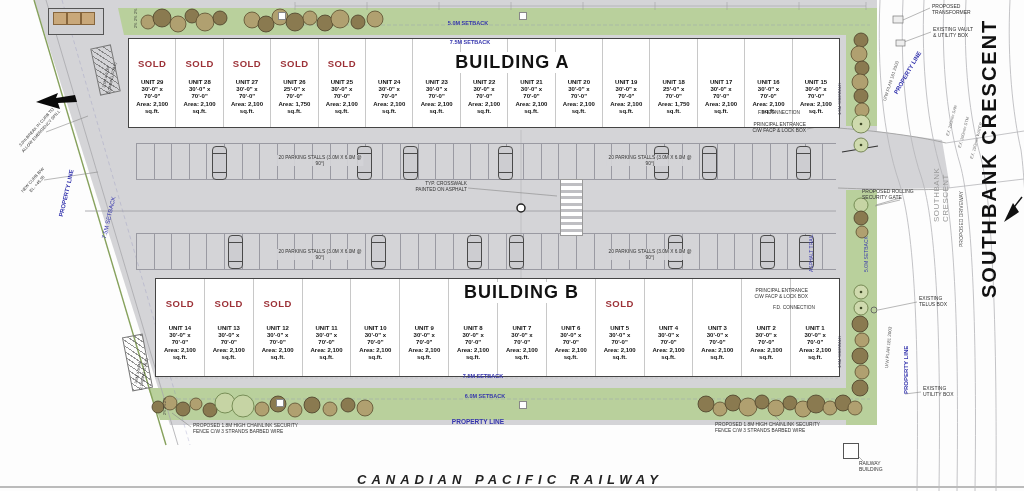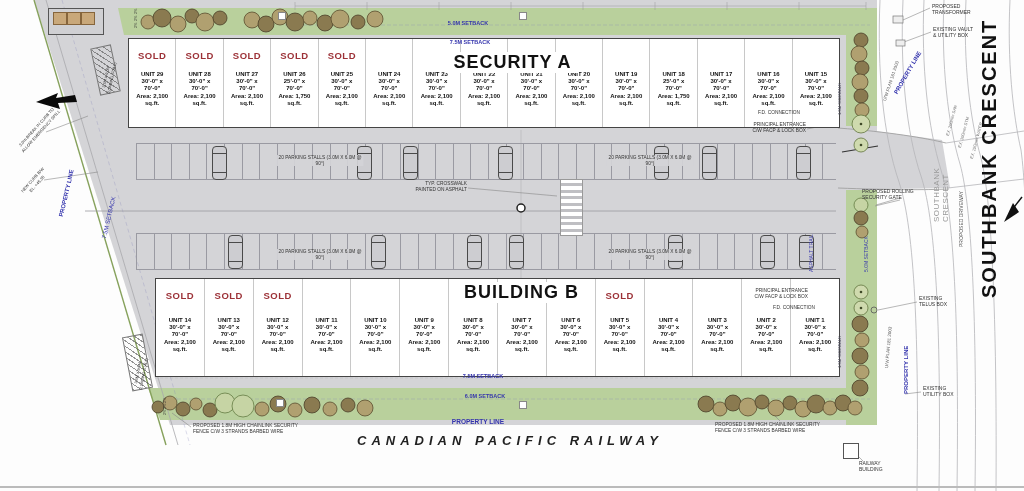--- a/index.html
+++ b/index.html
@@ -8,21 +8,21 @@
   #bg{position:absolute;left:0;top:0;}
   
   .stalls{position:absolute;height:35px;border-top:1px solid #9a9aa2;border-bottom:1px solid #9a9aa2;
           background:repeating-linear-gradient(90deg,#9a9aa2 0 1px,transparent 1px 17.6px);}
   #crosswalk{position:absolute;left:560px;top:179px;width:21px;height:55px;border:1px solid #999;
           background:repeating-linear-gradient(180deg,#fff 0 3.5px,#bfbfc3 3.5px 6.5px);}
   
   .building{position:absolute;background:#fff;border:1.3px solid #444;display:flex;}
   .ucell{flex:1;border-right:1px solid #c8c8c8;display:flex;flex-direction:column;align-items:center;padding-top:11px;min-width:0;}
   .ucell:last-child{border-right:none;}
-  .usold{font-weight:bold;font-size:9.5px;letter-spacing:.5px;color:#9c3137;}
+  .usold{font-weight:bold;font-size:9.5px;letter-spacing:.5px;color:#9c3137;margin-top:8px;}
   #building-a .usold{height:21px;}
   #building-b .usold{height:27px;}
   .uline{font-weight:bold;font-size:6px;line-height:7.2px;text-align:center;color:#111;white-space:nowrap;}
   .btitle{position:absolute;top:13px;left:54%;transform:translateX(-50%);background:#fff;padding:0 8px;
           font-weight:bold;font-size:18px;letter-spacing:1px;color:#111;white-space:nowrap;z-index:2;}
   
   .lbl{position:absolute;font-size:5px;line-height:6px;color:#333;white-space:nowrap;z-index:3;}
   .blue{color:#3434ad;font-weight:bold;}
   .pre{white-space:pre;}
   .ctr{transform:translateX(-50%);text-align:center;}
@@ -197,21 +197,21 @@
       <div class="car" style="left: 228px; top: 235px;"></div>
       <div class="car" style="left: 371px; top: 235px;"></div>
       <div class="car" style="left: 467px; top: 235px;"></div>
       <div class="car" style="left: 509px; top: 235px;"></div>
       <div class="car" style="left: 668px; top: 235px;"></div>
       <div class="car" style="left: 760px; top: 235px;"></div>
       <div class="car" style="left: 799px; top: 235px;"></div>
     </div>
 
   <div class="building" id="building-a" style="left:128px;top:38px;width:710px;height:88px;">
-    <div class="btitle">SECURITY A</div>
+    <div class="btitle">BUILDING A</div>
   <div class="ucell">
         <div class="usold">SOLD</div>
         <div class="uline">UNIT 29</div>
         <div class="uline">30'-0" x</div>
         <div class="uline">70'-0"</div>
         <div class="uline">Area: 2,100</div>
         <div class="uline">sq.ft.</div>
       </div>
       <div class="ucell">
         <div class="usold">SOLD</div>
@@ -524,15 +524,15 @@
 (LOADING STALL)</div>
   <div id="grades">
       <div class="lbl rot" style="left: 133px; top: 14px; transform: rotate(-90deg); font-size: 3.8px;">2%</div>
       <div class="lbl rot" style="left: 133px; top: 21px; transform: rotate(-90deg); font-size: 3.8px;">2%</div>
       <div class="lbl rot" style="left: 133px; top: 28px; transform: rotate(-90deg); font-size: 3.8px;">2%</div>
       <div class="lbl rot" style="left: 162px; top: 403px; transform: rotate(-90deg); font-size: 3.8px;">2%</div>
       <div class="lbl rot" style="left: 162px; top: 409px; transform: rotate(-90deg); font-size: 3.8px;">2%</div>
       <div class="lbl rot" style="left: 162px; top: 415px; transform: rotate(-90deg); font-size: 3.8px;">2%</div>
     </div>
 
-  <div class="lbl ctr" style="left:510px;top:438px;font-size:13px;font-style:italic;font-weight:600;letter-spacing:5px;color:#222;">CANADIAN PACIFIC RAILWAY</div>
+  <div class="lbl ctr" style="left:510px;top:477px;font-size:13px;font-style:italic;font-weight:600;letter-spacing:5px;color:#222;">CANADIAN PACIFIC RAILWAY</div>
 
 </div>
 
 </body></html>

